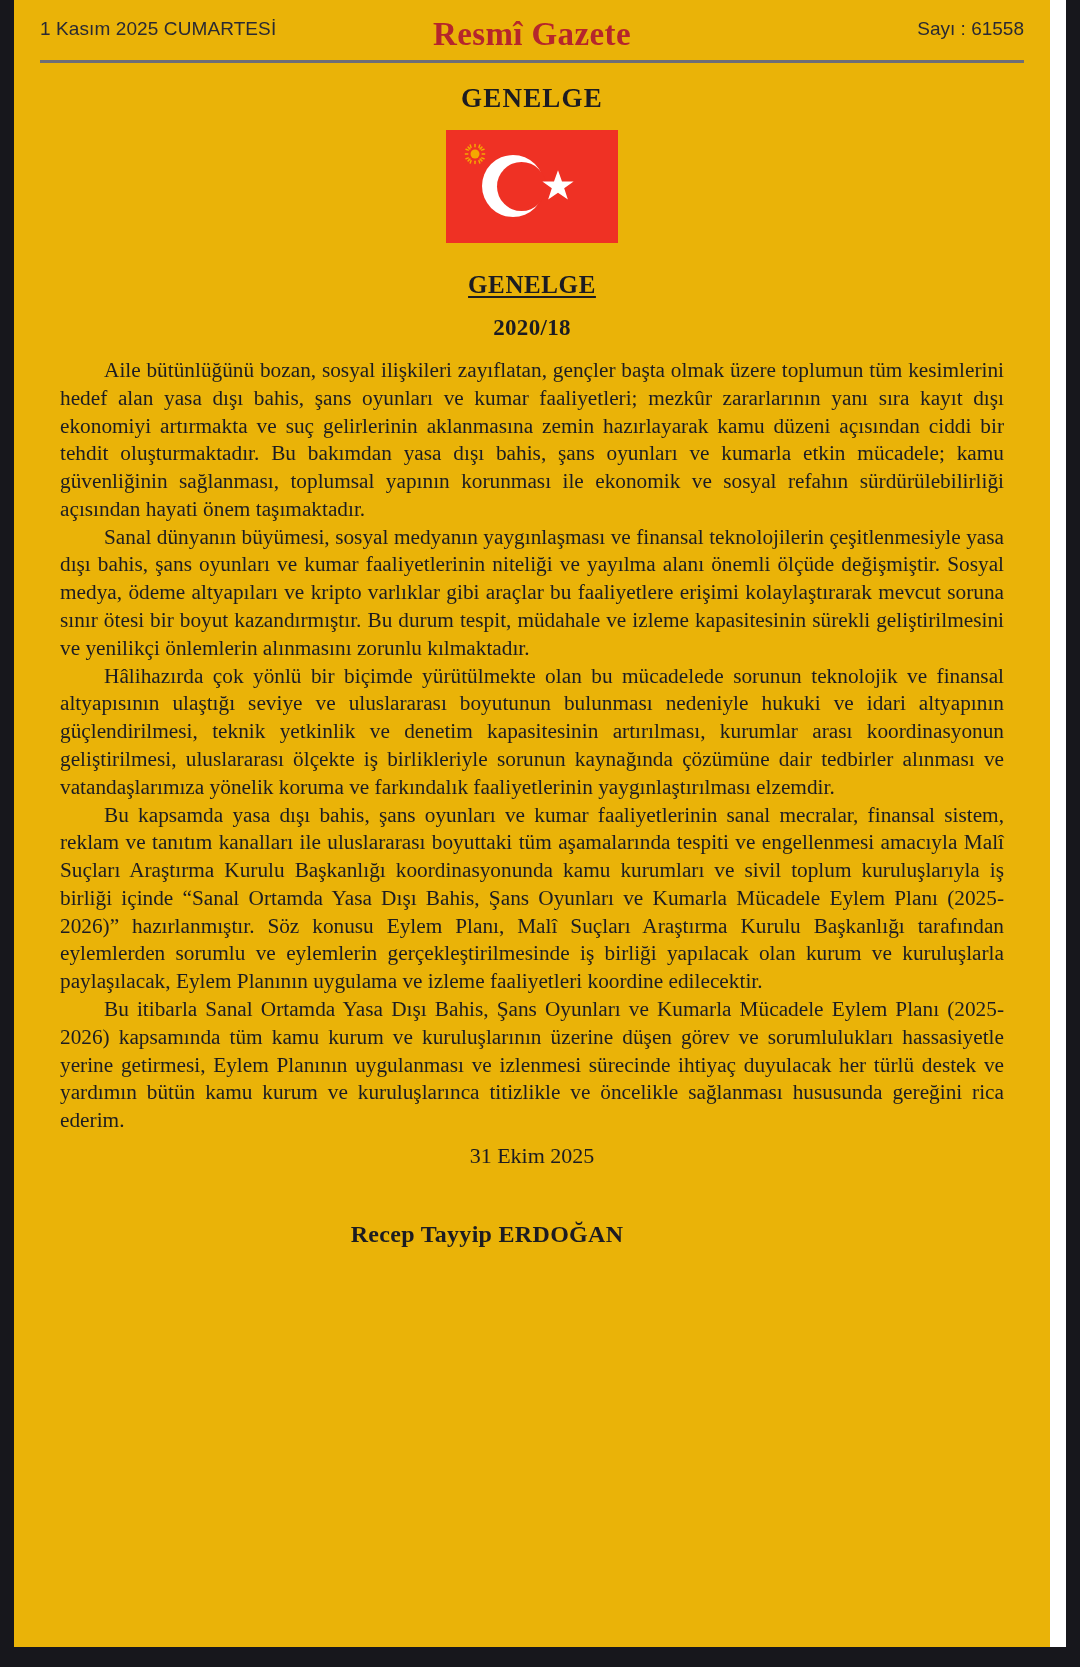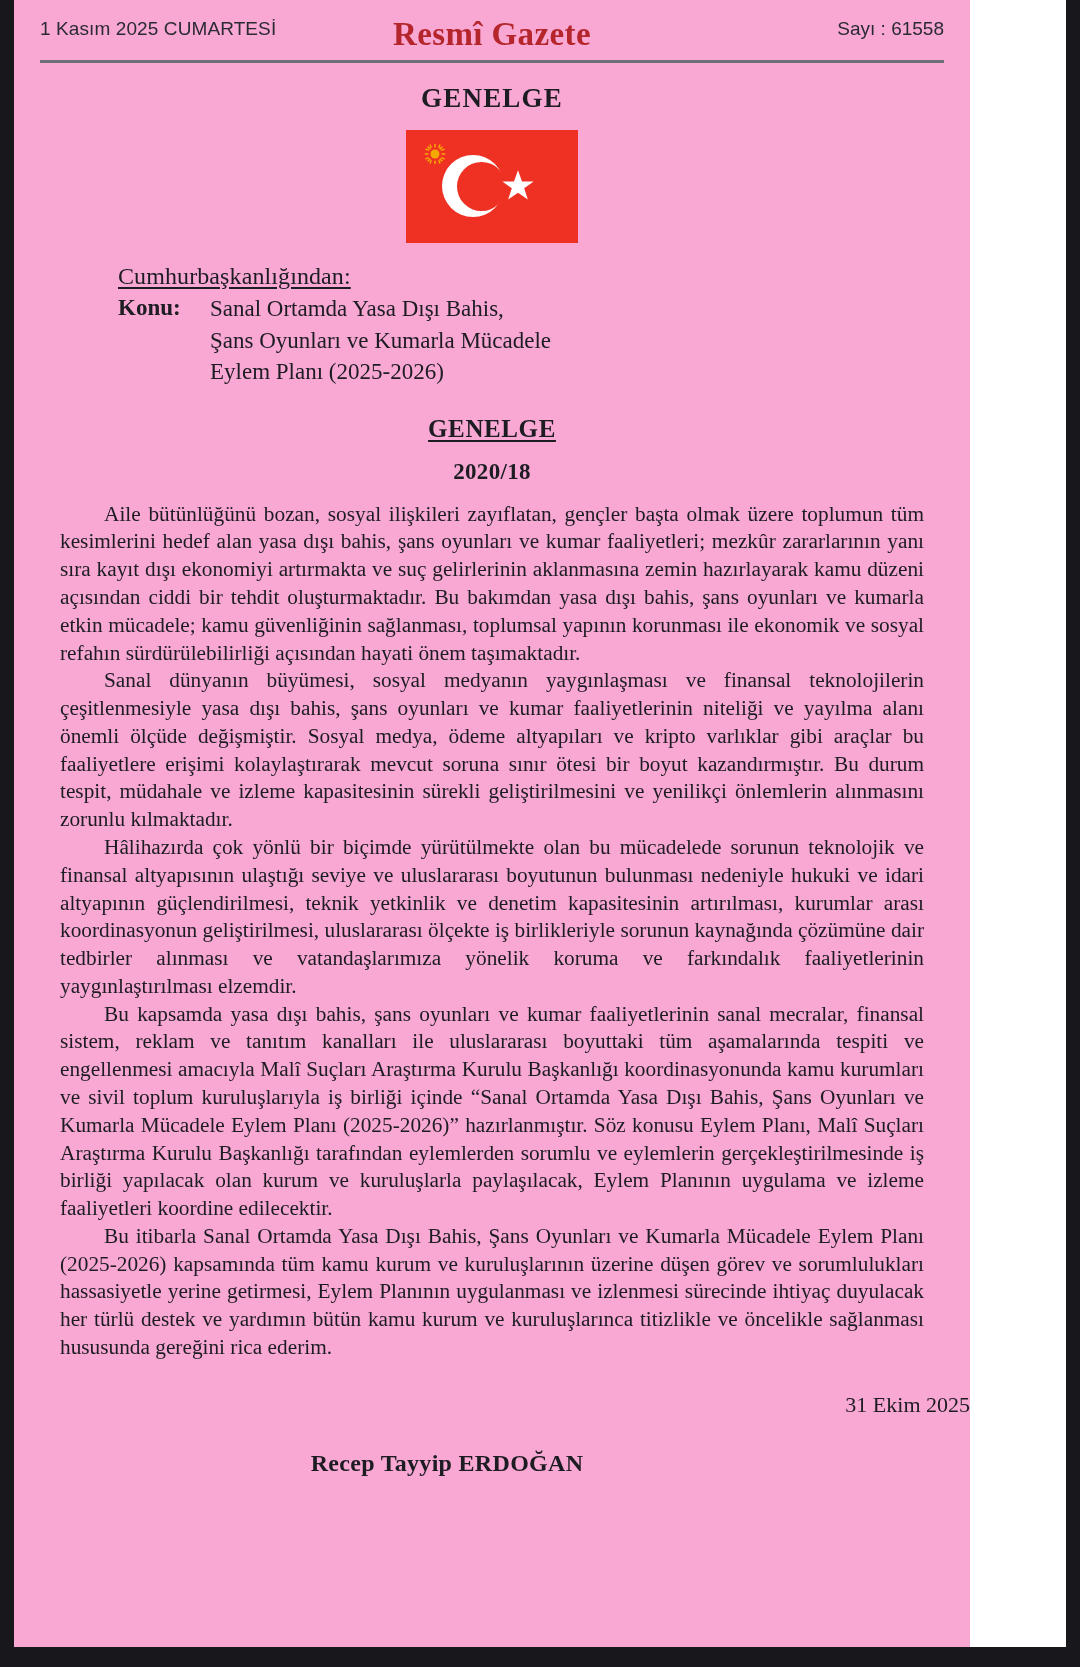--- a/index.html
+++ b/index.html
@@ -22,23 +22,23 @@
     height: 1667px;
     box-sizing: border-box;
     background: #ffffff;
     border-left: 14px solid #17171c;
     border-right: 14px solid #17171c;
     border-bottom: 20px solid #17171c;
     overflow: hidden;
   }
   #sheet {
     position: relative;
-    width: 956px;
+    width: 1036px;
     height: 1647px;
-    background: #f9a8d4;
+    background: #eab308;
     overflow: hidden;
   }
 
   
   .masthead {
     position: relative;
     height: 46px;
     margin: 8px 26px 0 26px;
   }
   .masthead-date {
@@ -190,26 +190,26 @@
     text-justify: inter-word;
   }
   .body-text p {
     margin: 0;
     text-indent: 44px;
     hyphens: none;
   }
 
   
   .sign-date {
-    margin-top: 30px;
-    text-align: right;
+    margin-top: 8px;
+    text-align: center;
     font-size: 22px;
   }
   .signature {
-    margin-top: 32px;
+    margin-top: 52px;
     padding-right: 90px;
     text-align: center;
   }
   .signature .name {
     font-weight: bold;
     font-size: 24px;
     letter-spacing: 0.3px;
   }
   .signature .title {
     font-size: 23px;
@@ -258,31 +258,20 @@
               <line x1="20" y1="34" x2="28" y2="37"></line>
               <line x1="72" y1="63" x2="80" y2="66"></line>
               <line x1="20" y1="66" x2="28" y2="63"></line>
               <line x1="72" y1="37" x2="80" y2="34"></line>
             </g>
           </g>
         </svg>
       </div>
     </div>
 
-    <div class="from-block">
-      <div class="from-line">Cumhurbaşkanlığından:</div>
-      <div class="subject-row">
-        <div class="subject-label">Konu:</div>
-        <div class="subject-lines">
-          <div>Sanal Ortamda Yasa Dışı Bahis,</div>
-          <div>Şans Oyunları ve Kumarla Mücadele</div>
-          <div>Eylem Planı (2025-2026)</div>
-        </div>
-      </div>
-    </div>
 
     <div class="sub-heading">
       <span>GENELGE</span>
     </div>
     <div class="circular-no">2020/18</div>
 
     <div class="body-text">
       <p>Aile bütünlüğünü bozan, sosyal ilişkileri zayıflatan, gençler başta olmak üzere toplumun tüm kesimlerini hedef alan yasa dışı bahis, şans oyunları ve kumar faaliyetleri; mezkûr zararlarının yanı sıra kayıt dışı ekonomiyi artırmakta ve suç gelirlerinin aklanmasına zemin hazırlayarak kamu düzeni açısından ciddi bir tehdit oluşturmaktadır. Bu bakımdan yasa dışı bahis, şans oyunları ve kumarla etkin mücadele; kamu güvenliğinin sağlanması, toplumsal yapının korunması ile ekonomik ve sosyal refahın sürdürülebilirliği açısından hayati önem taşımaktadır.</p>
       <p>Sanal dünyanın büyümesi, sosyal medyanın yaygınlaşması ve finansal teknolojilerin çeşitlenmesiyle yasa dışı bahis, şans oyunları ve kumar faaliyetlerinin niteliği ve yayılma alanı önemli ölçüde değişmiştir. Sosyal medya, ödeme altyapıları ve kripto varlıklar gibi araçlar bu faaliyetlere erişimi kolaylaştırarak mevcut soruna sınır ötesi bir boyut kazandırmıştır. Bu durum tespit, müdahale ve izleme kapasitesinin sürekli geliştirilmesini ve yenilikçi önlemlerin alınmasını zorunlu kılmaktadır.</p>
       <p>Hâlihazırda çok yönlü bir biçimde yürütülmekte olan bu mücadelede sorunun teknolojik ve finansal altyapısının ulaştığı seviye ve uluslararası boyutunun bulunması nedeniyle hukuki ve idari altyapının güçlendirilmesi, teknik yetkinlik ve denetim kapasitesinin artırılması, kurumlar arası koordinasyonun geliştirilmesi, uluslararası ölçekte iş birlikleriyle sorunun kaynağında çözümüne dair tedbirler alınması ve vatandaşlarımıza yönelik koruma ve farkındalık faaliyetlerinin yaygınlaştırılması elzemdir.</p>

